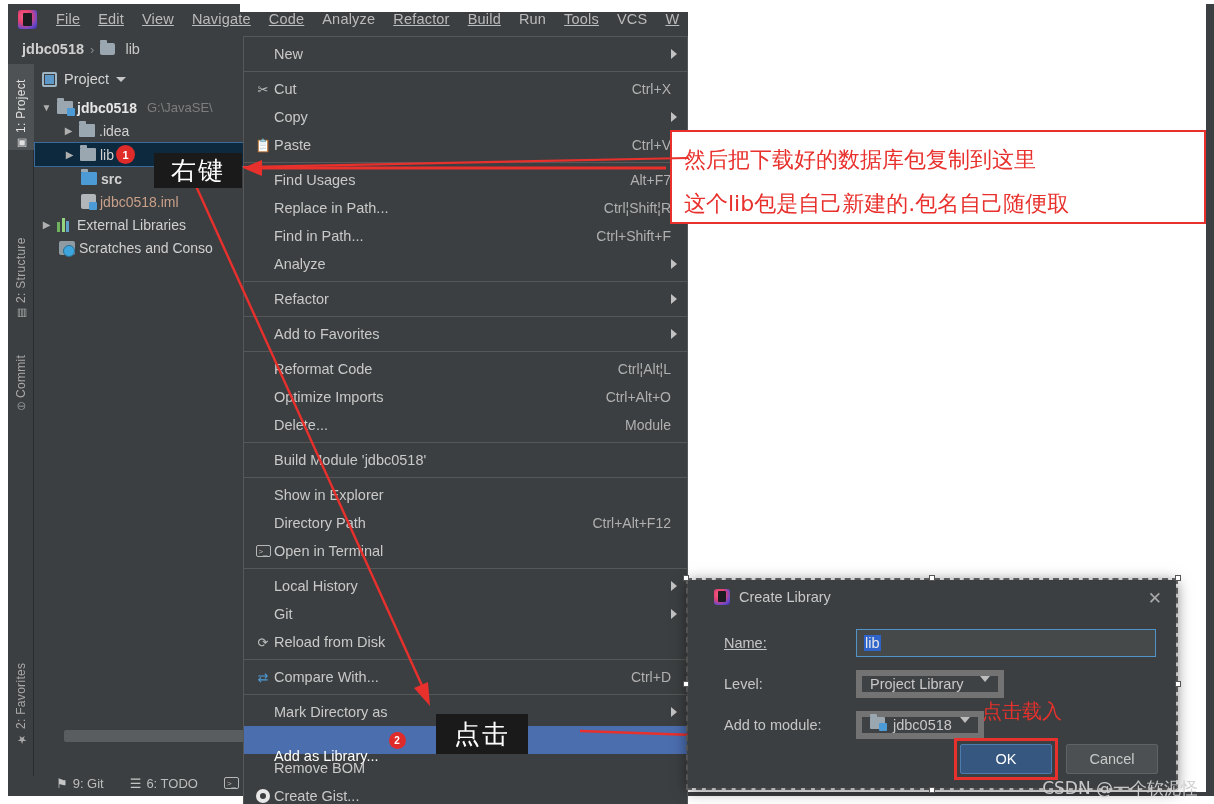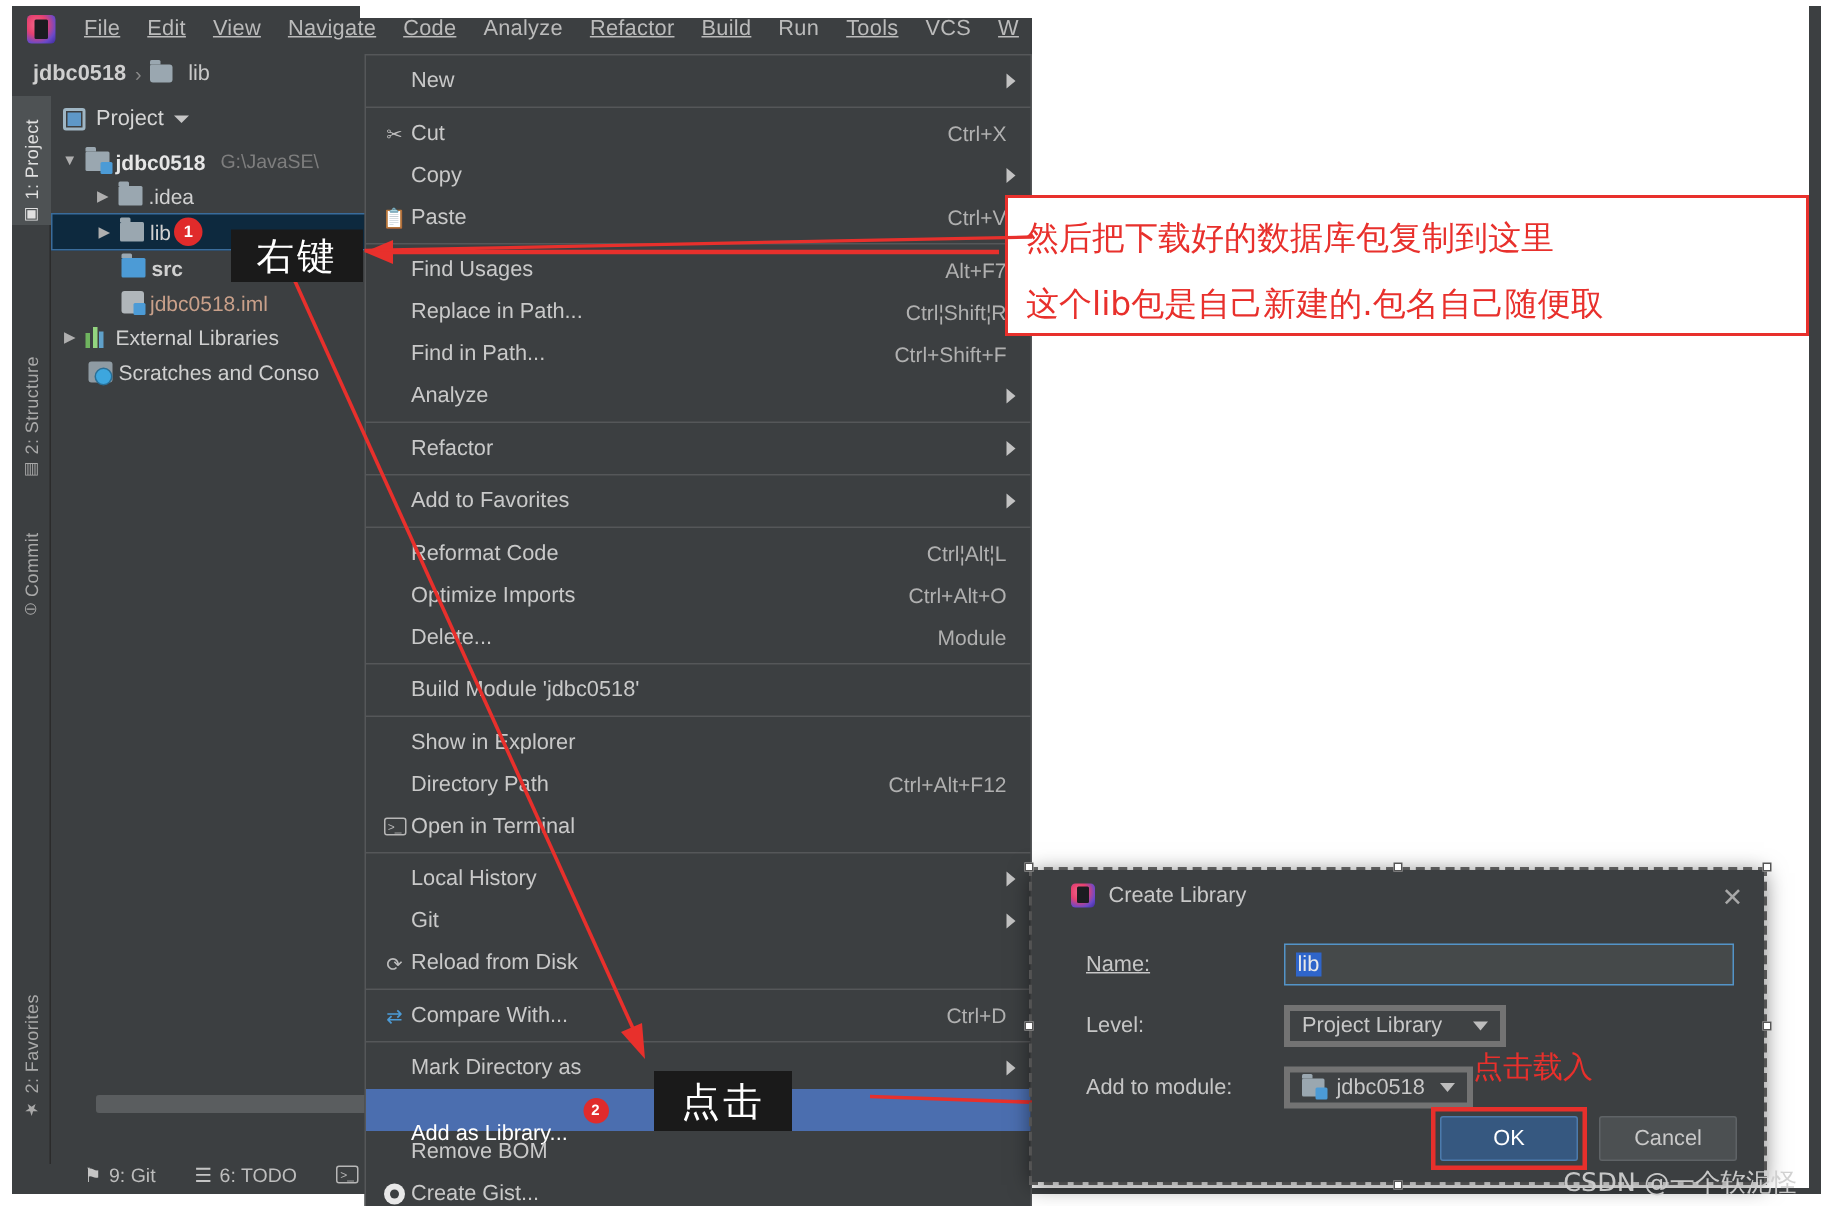--- a/index.html
+++ b/index.html
@@ -230,22 +230,22 @@
   .dlg-body{ padding:8px 20px 0 20px; }
   .frow{ display:flex; align-items:center; height:41px; }
   .flabel{ color:#C6C6C6; font-size:14.5px; width:132px; flex:0 0 132px; }
   .flabel u{text-decoration:underline;}
   .ftext {
     flex:1 1 auto; height:28px; background:#45494A; border:1px solid #5394C8;
     display:flex; align-items:center; padding-left:7px;
   }
   .ftext .sel { background:#2F65CA; color:#E8E8E8; font-size:14.5px; padding:0 1px; }
   .fselect {
-    height:28px; min-width:148px; background:#3F4244; border:4px solid #737373;
-    display:flex; align-items:center; padding:0 8px; gap:8px; color:#C8C8C8; font-size:14.5px;
+    height:28px; min-width:148px; background:#3F4244; border:6px solid #737373;
+    display:flex; padding:0 8px; gap:8px; color:#C8C8C8; font-size:14.5px;
   }
   .fselect .cv { margin-left:auto; width:0;height:0;border-left:5px solid transparent;border-right:5px solid transparent;border-top:6px solid #BDBDBD; }
   .mod-ico{width:15px;height:12px;background:#9AA7B0;border-radius:1px;position:relative;flex:0 0 15px;}
   .mod-ico::before{content:"";position:absolute;left:0;top:-3px;width:7px;height:3px;background:#9AA7B0;border-radius:1px 1px 0 0;}
   .mod-ico::after{content:"";position:absolute;right:-2px;bottom:-2px;width:8px;height:8px;background:#4C9BD6;border-radius:1px;}
 
   .dlg-buttons { position:absolute; right:18px; bottom:14px; display:flex; gap:14px; align-items:center; }
   .btn {
     height:30px; min-width:92px; display:flex; align-items:center; justify-content:center;
     font-size:14.5px; border-radius:2px;

